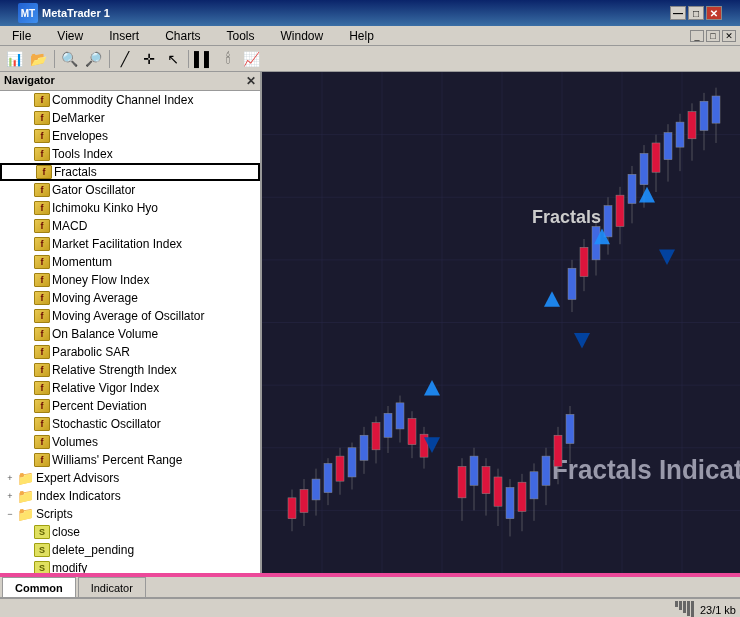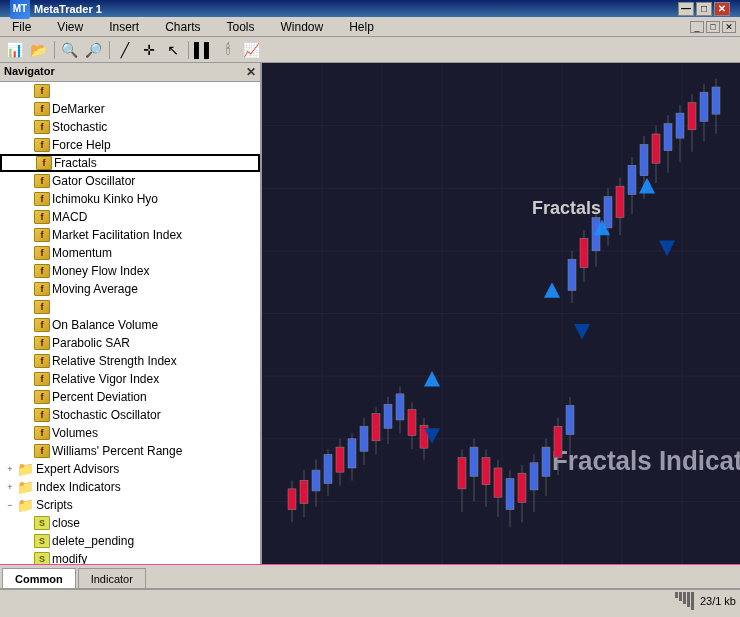--- a/index.html
+++ b/index.html
@@ -1,25 +1,25 @@
 <!DOCTYPE html>
 <html><head>
   <meta charset="utf-8">
   <style>
     * { margin: 0; padding: 0; box-sizing: border-box; }
     body { width: 740px; height: 617px; overflow: hidden; font-family: 'Segoe UI', Tahoma, Arial, sans-serif; font-size: 12px; background: #d4d0c8; }
 
     
     .title-bar {
       background: linear-gradient(to bottom, #0a246a, #3a6ea5);
-      height: 17px;
+      height: 26px;
       display: flex;
       align-items: center;
       justify-content: space-between;
-      padding: 0 10px;
+      padding: 0 18px;
       color: white;
       font-size: 11px;
       font-weight: bold;
     }
     .title-bar-left { display: flex; align-items: center; gap: 4px; }
     .title-bar-right { display: flex; gap: 2px; }
     .title-btn {
       width: 16px; height: 14px;
       background: #d4d0c8;
       border: 1px solid #888;
@@ -146,21 +146,21 @@
       overflow: hidden;
     }
 
     
     .bottom-tabs {
       background: #d4d0c8;
       height: 24px;
       display: flex;
       align-items: flex-end;
       padding: 0 2px;
-      border-top: 1px solid #ec4899;
+      border-top: 4px solid #ec4899;
     }
     .tab {
       padding: 3px 12px;
       background: #d4d0c8;
       border: 1px solid #999;
       border-bottom: none;
       cursor: pointer;
       font-size: 11px;
       margin-right: 2px;
       height: 20px;
@@ -252,35 +252,36 @@
   <div class="navigator">
     <div class="navigator-header">
       <span>Navigator</span>
       <span class="nav-close">✕</span>
     </div>
     <div class="navigator-content">
 
       <div class="tree-item">
         <span class="tree-indent-2"></span>
         <span class="indicator-icon">f</span>
+        <span>Commodity Channel Index</span>
       </div>
       <div class="tree-item">
         <span class="tree-indent-2"></span>
         <span class="indicator-icon">f</span>
         <span>DeMarker</span>
       </div>
       <div class="tree-item">
         <span class="tree-indent-2"></span>
         <span class="indicator-icon">f</span>
-        <span>Stochastic</span>
-      </div>
-      <div class="tree-item">
-        <span class="tree-indent-2"></span>
-        <span class="indicator-icon">f</span>
-        <span>Force Help</span>
+        <span>Envelopes</span>
+      </div>
+      <div class="tree-item">
+        <span class="tree-indent-2"></span>
+        <span class="indicator-icon">f</span>
+        <span>Tools Index</span>
       </div>
       <div class="tree-item highlighted" style="border: 2px solid #000; background: white;">
         <span class="tree-indent-2"></span>
         <span class="indicator-icon">f</span>
         <span>Fractals</span>
       </div>
       <div class="tree-item">
         <span class="tree-indent-2"></span>
         <span class="indicator-icon">f</span>
         <span>Gator Oscillator</span>
@@ -311,20 +312,21 @@
         <span>Money Flow Index</span>
       </div>
       <div class="tree-item">
         <span class="tree-indent-2"></span>
         <span class="indicator-icon">f</span>
         <span>Moving Average</span>
       </div>
       <div class="tree-item">
         <span class="tree-indent-2"></span>
         <span class="indicator-icon">f</span>
+        <span>Moving Average of Oscillator</span>
       </div>
       <div class="tree-item">
         <span class="tree-indent-2"></span>
         <span class="indicator-icon">f</span>
         <span>On Balance Volume</span>
       </div>
       <div class="tree-item">
         <span class="tree-indent-2"></span>
         <span class="indicator-icon">f</span>
         <span>Parabolic SAR</span>

